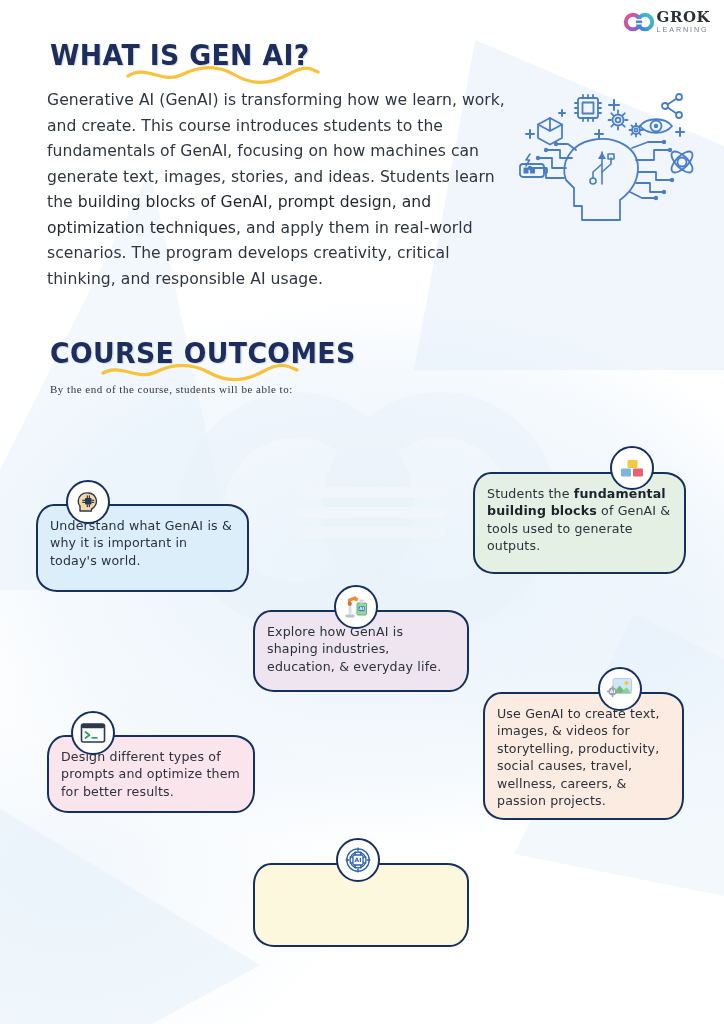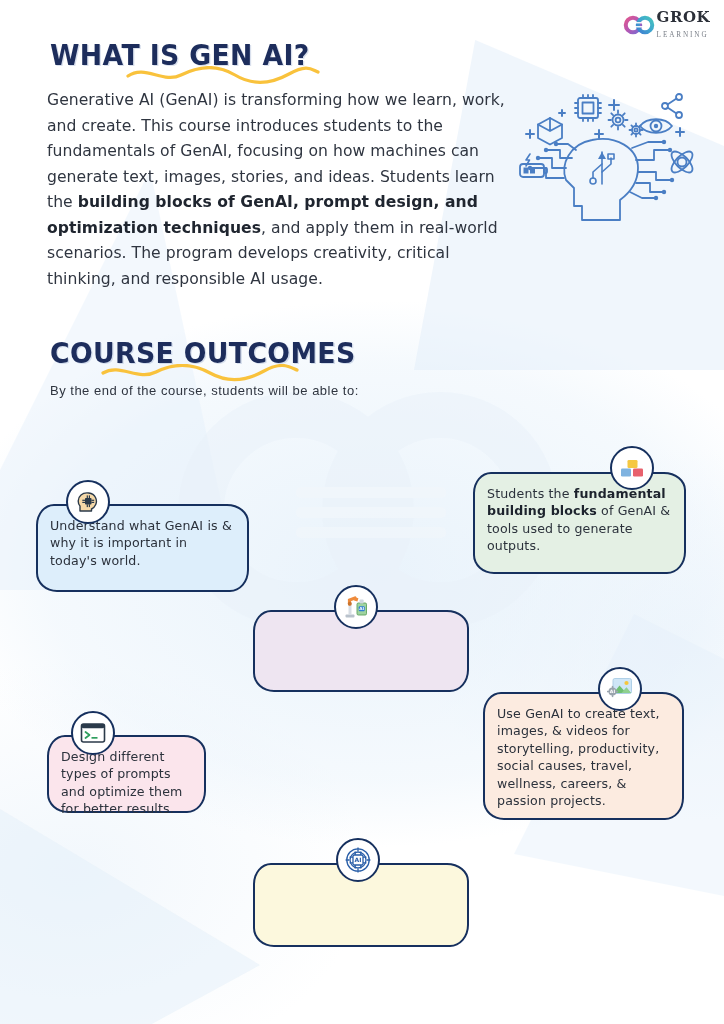--- a/index.html
+++ b/index.html
@@ -83,25 +83,25 @@
   .logo-mark { width: 34px; height: 22px; display:block; }
   .logo-text { line-height: 1; }
   .logo-title {
     font-family: "DejaVu Serif", serif;
     font-size: 15px;
     letter-spacing: 0.5px;
     color: #2b2f38;
     font-weight: 700;
   }
   .logo-sub {
-    font-family: Liberation Serif, serif;
+    font-family: Liberation Sans, sans-serif;
     font-size: 7.2px;
     letter-spacing: 1.9px;
     color: #7b8089;
-    margin-top: 7px;
+    margin-top: 1px;
   }
 
   
   .section-heading {
     position: absolute;
     font-family: "DejaVu Sans", sans-serif;
     font-weight: 700;
     font-size: 29px;
     letter-spacing: 0.4px;
     color: #1d2d5c;
@@ -121,28 +121,28 @@
     position: absolute;
     left: 47px;
     top: 88px;
     width: 472px;
     font-family: "DejaVu Sans", sans-serif;
     font-size: 15.6px;
     line-height: 25.5px;
     color: #2f3540;
     letter-spacing: 0.05px;
   }
-  .intro-text b { font-weight: 700; color: #1f252f; }
+  .intro-text b { font-weight: 400; color: #1f252f; }
 
   .subhead {
     position: absolute;
     left: 50px;
     top: 383px;
-    font-family: Liberation Sans, sans-serif;
-    font-size: 13px;
+    font-family: Liberation Serif, serif;
+    font-size: 11px;
     color: #2f3540;
     letter-spacing: 0.5px;
   }
 
   
   .brain-illustration {
     position: absolute;
     left: 516px;
     top: 88px;
     width: 190px;
@@ -192,21 +192,21 @@
   #card-understand .card-icon { left: 30px; top: -24px; }
 
   #card-identify         { left: 473px; top: 472px; width: 213px; height: 102px; }
   #card-identify .card-box    { background: #e4f0e4; }
   #card-identify .card-icon   { right: 32px; top: -26px; }
 
   #card-explore          { left: 253px; top: 610px; width: 216px; height: 82px;  }
   #card-explore .card-box     { background: #eee5f1; }
   #card-explore .card-icon    { left: 81px; top: -25px; }
 
-  #card-prompts          { left: 47px;  top: 735px; width: 159px; height: 78px;  }
+  #card-prompts          { left: 47px;  top: 735px; width: 208px; height: 78px;  }
   #card-prompts .card-box     { background: #fbe5ec; }
   #card-prompts .card-icon    { left: 24px; top: -24px; }
 
   #card-create           { left: 483px; top: 692px; width: 201px; height: 128px; }
   #card-create .card-box      { background: #fcebe0; }
   #card-create .card-icon     { right: 42px; top: -25px; }
 
   #card-responsible      { left: 253px; top: 863px; width: 216px; height: 84px;  }
   #card-responsible .card-box { background: #fcf8dd; }
   #card-responsible .card-icon{ left: 83px; top: -25px; }
@@ -419,20 +419,23 @@
         <rect x="5.5" y="10" width="3" height="11" fill="#d7dde4"></rect>
         <path d="M6.5 10 L6.5 6 L12 4" stroke="#ef8b3c" stroke-width="3.2" fill="none" stroke-linecap="round"></path>
         <circle cx="6.8" cy="9.8" r="2" fill="#c9742f"></circle>
         <path d="M12 3.2 l3.4 1 l-1 3.4 l-3.4 -1 z" fill="#ef8b3c"></path>
         <rect x="14" y="9" width="9.5" height="12" rx="1.3" fill="#9fd39f" stroke="#5ea15e" stroke-width="0.9"></rect>
         <rect x="16.6" y="5.5" width="4" height="4" rx="0.8" fill="#cfd8e0"></rect>
         <rect x="15.7" y="12.2" width="6" height="5" rx="1" fill="#2f7fd6"></rect>
         <text x="18.7" y="16.3" font-size="4.2" fill="#ffffff" text-anchor="middle" font-family="DejaVu Sans, sans-serif" font-weight="700">AI</text>
       </svg>
     </div>
+    <div class="card-text">
+      <span>Explore how GenAI is shaping industries, education, &amp; everyday life.</span><b></b><span></span>
+    </div>
   </div>
 
   <div class="card" id="card-prompts">
     <div class="card-box"></div>
     <div class="card-icon">
       <svg width="26" height="22" viewBox="0 0 26 22">
         <rect x="1.5" y="2" width="23" height="18" rx="2" fill="#ffffff" stroke="#2b3a4a" stroke-width="1.6"></rect>
         <rect x="1.5" y="2" width="23" height="4.2" rx="2" fill="#2b3a4a"></rect>
         <path d="M5.5 10 L9.5 13 L5.5 16" fill="none" stroke="#2f9e5e" stroke-width="1.8" stroke-linecap="round" stroke-linejoin="round"></path>
         <rect x="11.5" y="15" width="6" height="1.7" fill="#2f9e5e"></rect>

